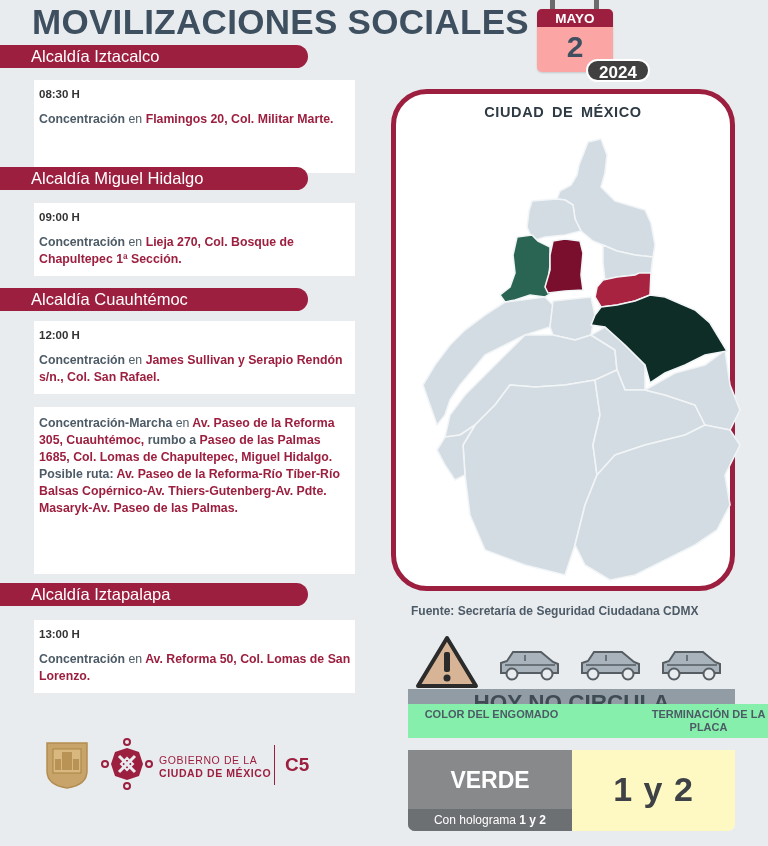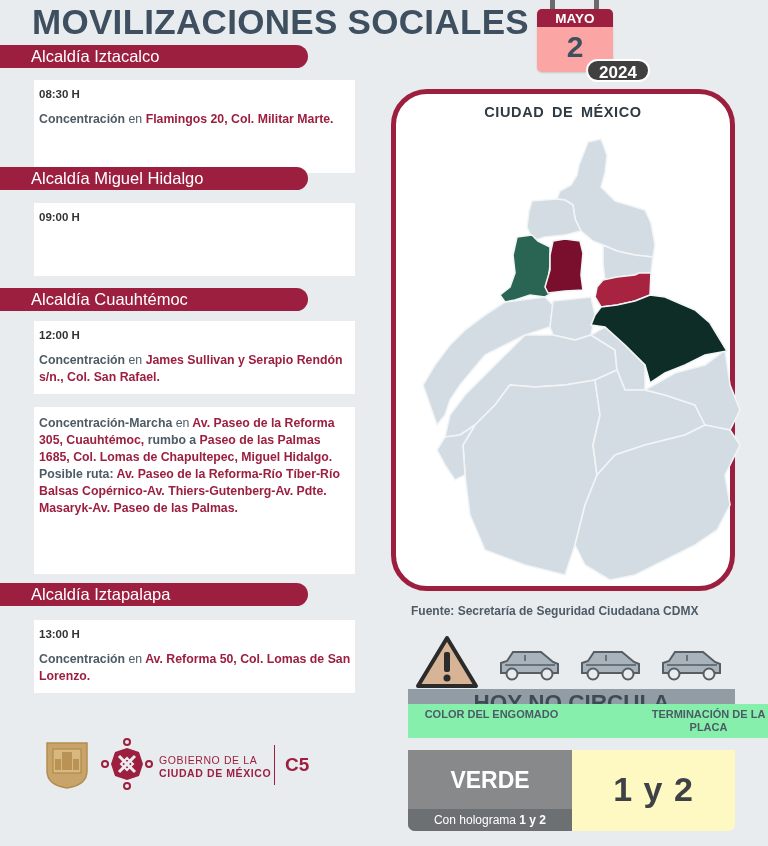--- a/index.html
+++ b/index.html
@@ -70,20 +70,23 @@
 <div class="card" style="top:80px;height:93px">
   <div class="time">08:30 H</div>
   <div class="desc">
     <span class="dk">Concentración</span> <span class="n">en</span> <span class="hl">Flamingos 20, Col. Militar Marte.</span>
   </div>
 </div>
 
 <div class="alc-header" style="top:167px">Alcaldía Miguel Hidalgo</div>
 <div class="card" style="top:203px;height:73px">
   <div class="time">09:00 H</div>
+  <div class="desc">
+    <span class="dk">Concentración</span> <span class="n">en</span> <span class="hl">Lieja 270, Col. Bosque de Chapultepec 1ª Sección.</span>
+  </div>
 </div>
 
 <div class="alc-header" style="top:288px">Alcaldía Cuauhtémoc</div>
 <div class="card" style="top:321px;height:73px">
   <div class="time">12:00 H</div>
   <div class="desc">
     <span class="dk">Concentración</span> <span class="n">en</span> <span class="hl">James Sullivan y Serapio Rendón s/n., Col. San Rafael.</span>
   </div>
 </div>
 <div class="card" style="top:407px;height:167px">

